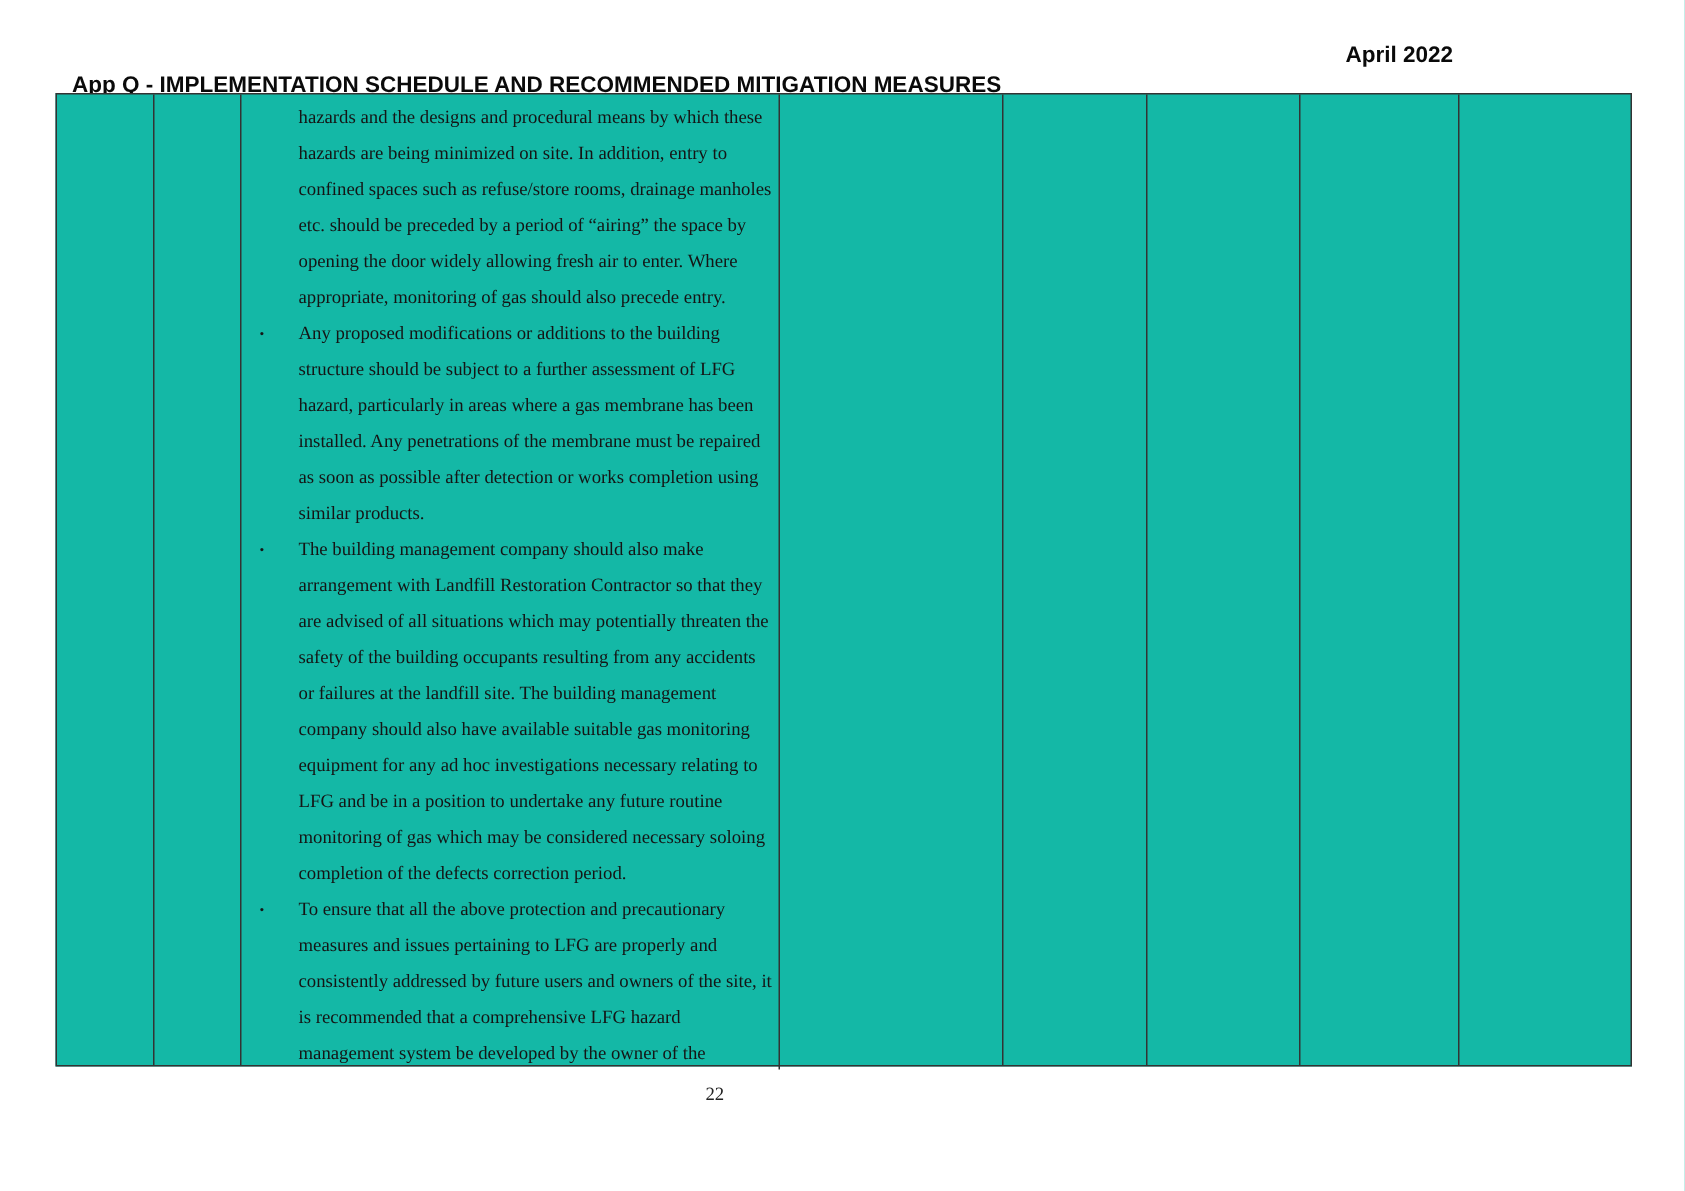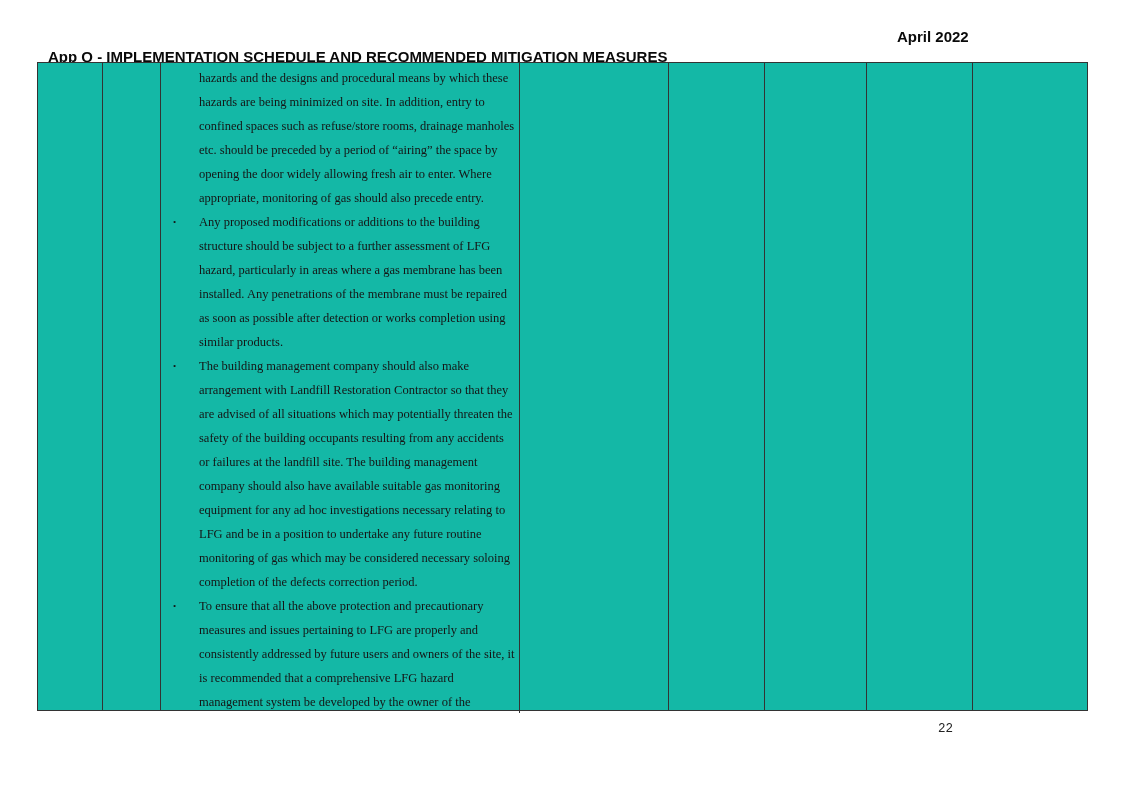--- a/index.html
+++ b/index.html
@@ -68,25 +68,24 @@
     left: -26px;
     top: 0;
     font-size: 9px;
     line-height: 24px;
     color: #151515;
   }
   .page-number {
     position: absolute;
     left: 0; top: 721px;
     width: 953px;
-    text-align: right;
+    text-align: center;
     font-size: 12.5px;
     line-height: 16px;
     color: #222;
-    font-family: Liberation Mono, monospace;
   }
 </style>
 </head>
 <body>
 
 <div class="doc-header-title">App Q - IMPLEMENTATION SCHEDULE AND RECOMMENDED MITIGATION MEASURES</div>
 
 <div class="doc-header-date">April 2022</div>
 
 <div class="schedule-table">

